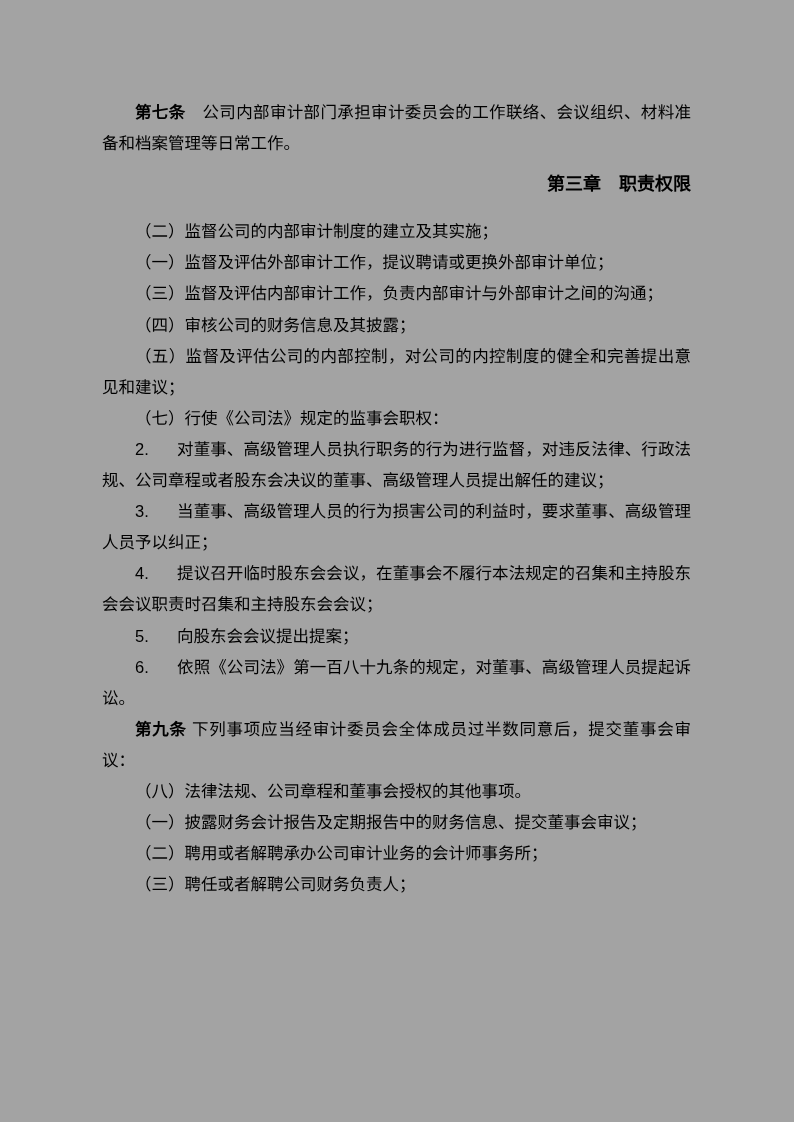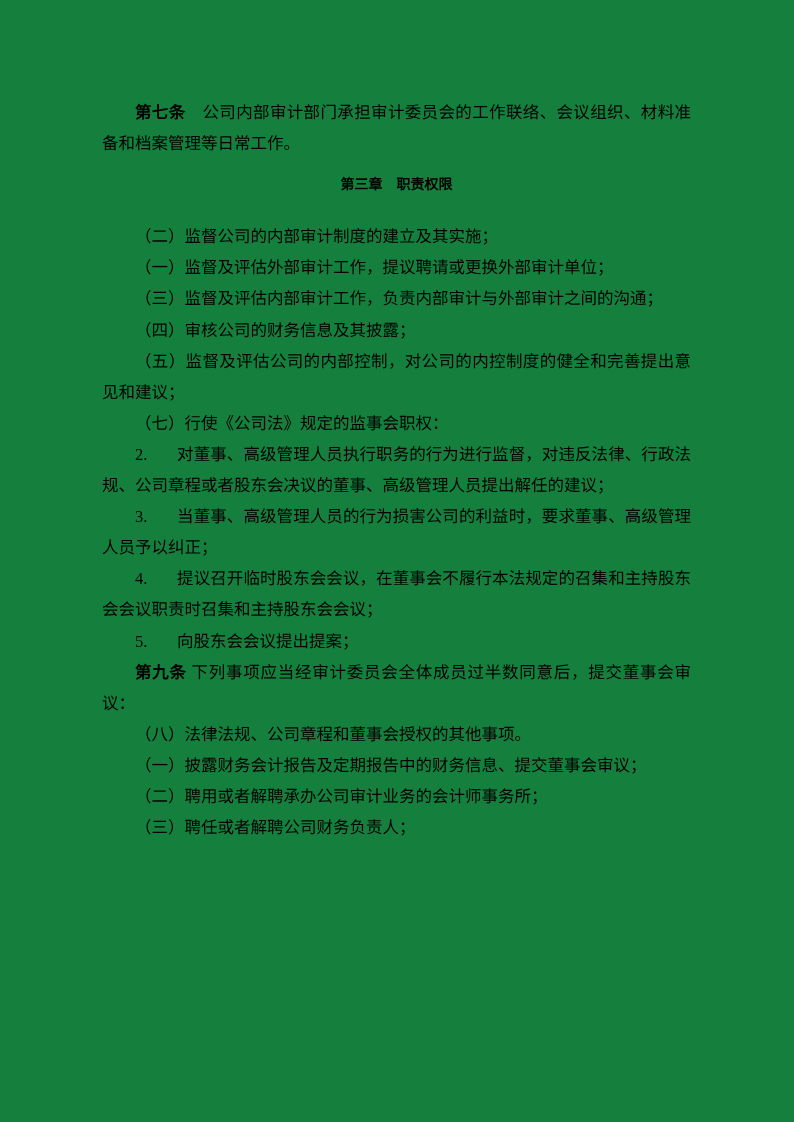--- a/index.html
+++ b/index.html
@@ -1,22 +1,22 @@
 <!DOCTYPE html>
 <html lang="zh-CN"><head>
 <meta charset="utf-8">
 <style>
   html, body { margin: 0; padding: 0; background: #ffffff; }
   .page {
     position: relative;
     width: 794px;
     height: 1122px;
-    background: #15803d;
+    background: #a3a3a3;
     overflow: hidden;
-    font-family: Liberation Serif, serif;
+    font-family: Liberation Sans, sans-serif;
     color: #000000;
   }
   .content {
     position: absolute;
     left: 102px;
     top: 97px;
     width: 589px;
   }
   .para {
     margin: 0;
@@ -28,25 +28,25 @@
     word-break: normal;
     overflow-wrap: normal;
   }
   .para .label { font-weight: bold; }
   .para .num {
     display: inline-block;
     width: 42px;
     text-indent: 0;
   }
   .chapter {
-    margin: 10px 0 21px 0;
-    font-size: 14px;
+    margin: 10px 0 16px 0;
+    font-size: 18px;
     line-height: 31.1px;
     font-weight: bold;
-    text-align: center;
+    text-align: right;
     text-indent: 0;
   }
 </style>
 </head>
 <body>
 
 <div class="page">
   <div class="content">
 
     <p class="para"><span class="label">第七条</span><span>　公司内部审计部门承担审计委员会的工作联络、会议组织、材料准备和档案管理等日常工作。</span></p>
@@ -69,20 +69,21 @@
 
 
     <p class="para"><span class="num">2.</span><span>对董事、高级管理人员执行职务的行为进行监督，对违反法律、行政法规、公司章程或者股东会决议的董事、高级管理人员提出解任的建议；</span></p>
 
     <p class="para"><span class="num">3.</span><span>当董事、高级管理人员的行为损害公司的利益时，要求董事、高级管理人员予以纠正；</span></p>
 
     <p class="para"><span class="num">4.</span><span>提议召开临时股东会会议，在董事会不履行本法规定的召集和主持股东会会议职责时召集和主持股东会会议；</span></p>
 
     <p class="para"><span class="num">5.</span><span>向股东会会议提出提案；</span></p>
 
+    <p class="para"><span class="num">6.</span><span>依照《公司法》第一百八十九条的规定，对董事、高级管理人员提起诉讼。</span></p>
 
     <p class="para"><span class="label">第九条</span><span> 下列事项应当经审计委员会全体成员过半数同意后，提交董事会审议：</span></p>
 
     <p class="para"><span>（八）法律法规、公司章程和董事会授权的其他事项。</span></p>
 
     <p class="para"><span>（一）披露财务会计报告及定期报告中的财务信息、提交董事会审议；</span></p>
 
     <p class="para"><span>（二）聘用或者解聘承办公司审计业务的会计师事务所；</span></p>
 
     <p class="para"><span>（三）聘任或者解聘公司财务负责人；</span></p>

